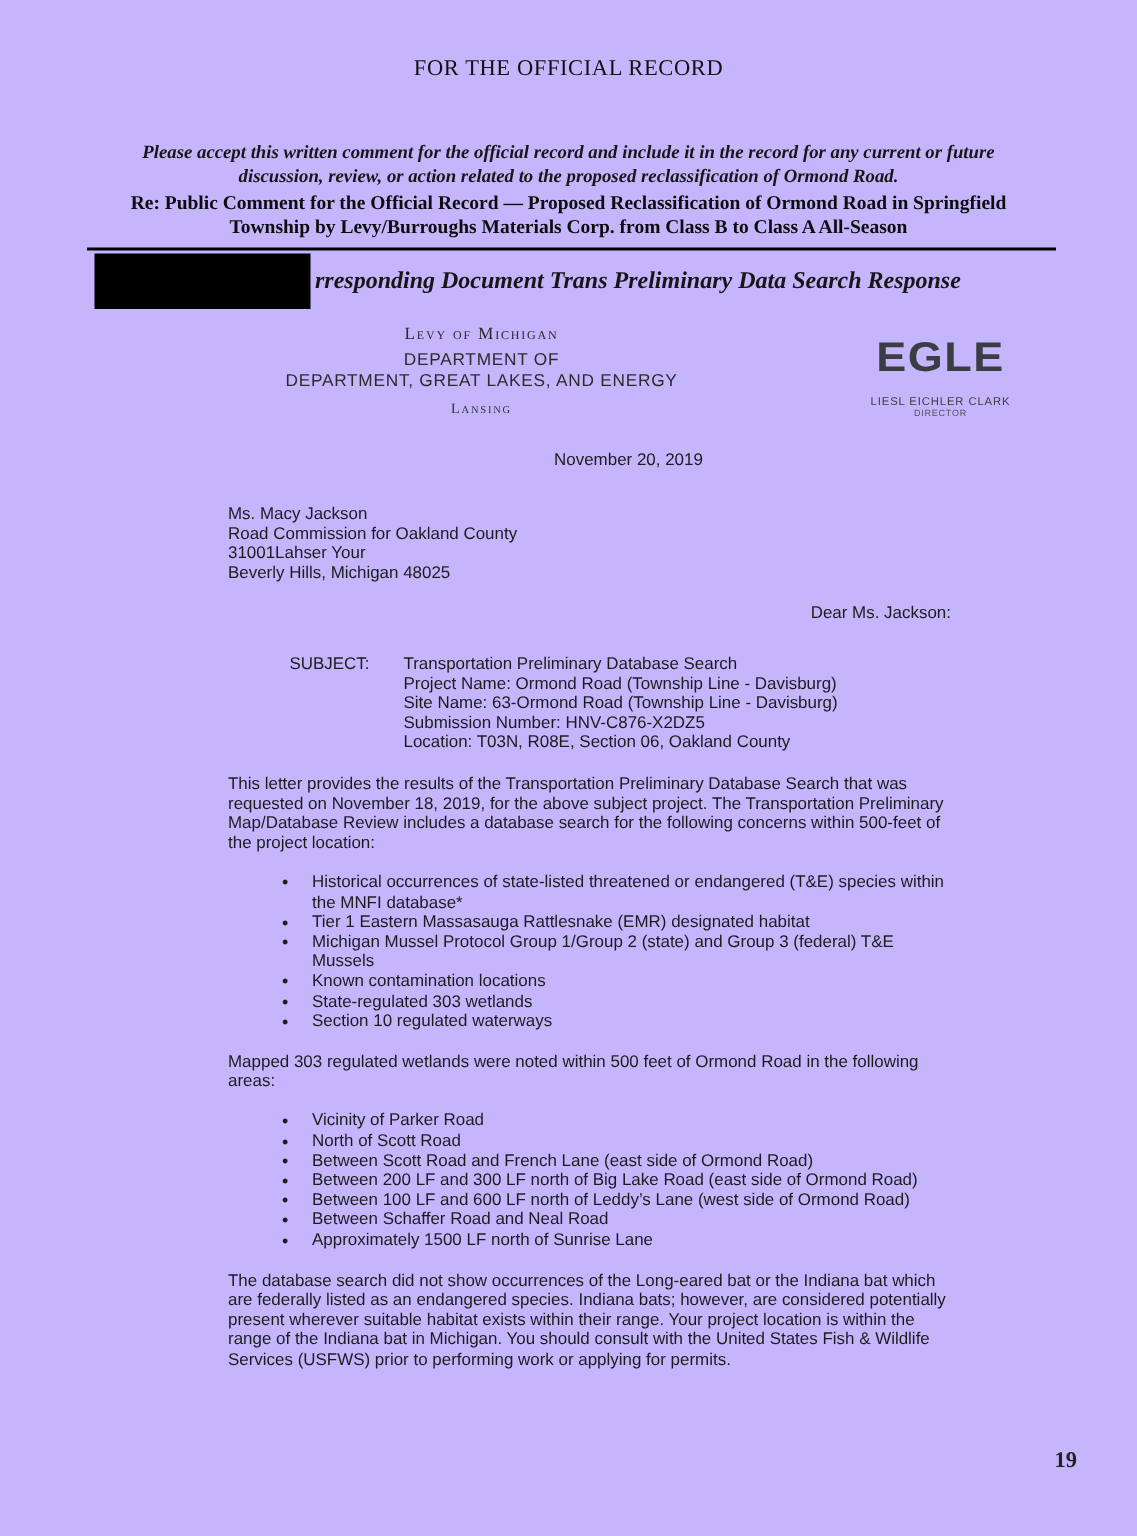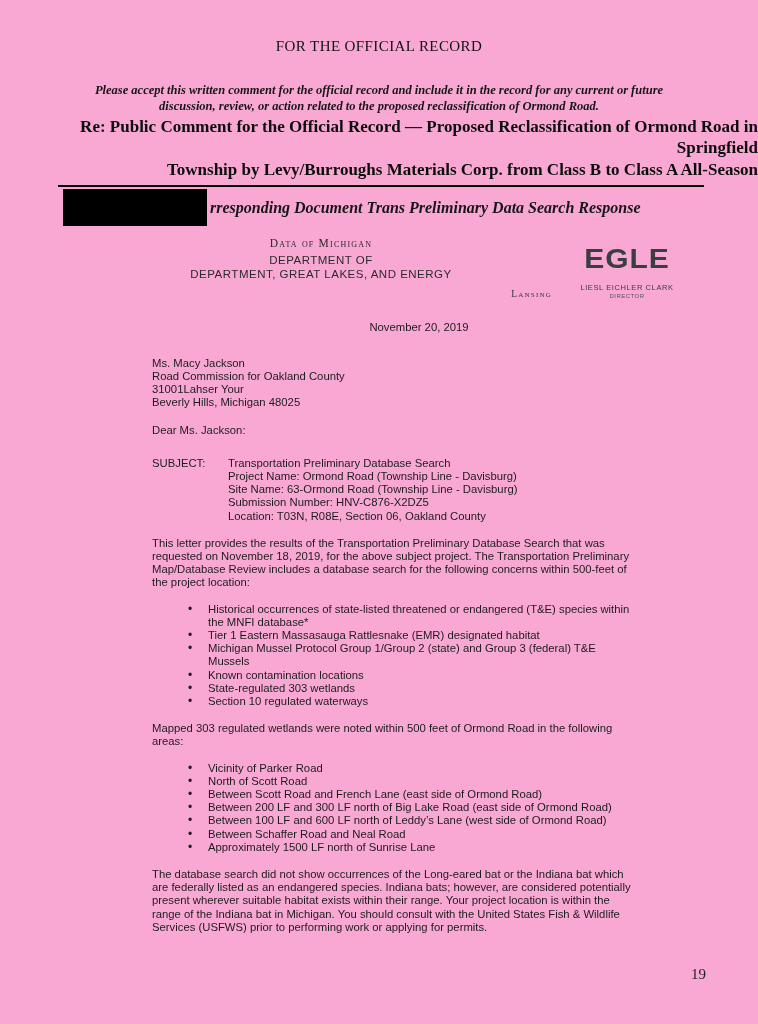--- a/index.html
+++ b/index.html
@@ -1,55 +1,55 @@
 <!DOCTYPE html>
 <html><head>
 <meta charset="utf-8">
 <style>
   * { margin:0; padding:0; box-sizing:border-box; }
   html,body { background:#e8e8e8; }
   .page {
     position:relative; width:758px; height:1024px; margin:0 auto;
-    background:#f9a8d4; overflow:hidden;
+    background:#c4b5fd; overflow:hidden;
     font-family:"Liberation Serif","DejaVu Serif",serif; color:#1c1c1c;
   }
   
   .doc-title { margin-top:38px; text-align:center; font-size:15px; letter-spacing:.4px; color:#111; }
-  .notice { margin-top:27px; text-align:center; font-style:italic; font-weight:600; font-size:12.5px; line-height:1.28; color:#161616; }
-  .re-block { margin-top:2px; text-align:right; font-weight:700; font-size:17px; line-height:1.25; color:#0d0d0d; }
+  .notice { margin-top:38px; text-align:center; font-style:italic; font-weight:600; font-size:12.5px; line-height:1.28; color:#161616; }
+  .re-block { margin-top:2px; text-align:center; font-weight:700; font-size:13px; line-height:1.25; color:#0d0d0d; }
   .rule { margin:5px 54px 0 58px; border-top:2px solid #000; }
   .redact-row { margin:2px 0 0 63px; display:flex; align-items:center; height:38px;text-align:right; }
   .redact-box { width:144px; height:37px; background:#000; flex:0 0 auto; }
   .attachment-label { margin-left:3px; font-style:italic; font-weight:600; font-size:16px; color:#161616; white-space:nowrap; }
   
   .letterhead { display:flex; margin:7px 56px 0 90px; align-items:flex-start; }
   .lh-left { width:140px; text-align:center; }
   .seal-wrap { display:inline-block; }
   .lh-center { flex:1; text-align:center; padding-top:3px; }
   .lh-right { width:150px; text-align:center; padding-top:10px; }
   .gov-name, .dir-name { margin-top:3px; font-family:"Liberation Sans",sans-serif; font-size:7.5px; letter-spacing:.6px; color:#3c3c3c; }
   .gov-title, .dir-title { font-family:"Liberation Sans",sans-serif; font-size:6px; letter-spacing:.5px; color:#555; margin-top:1px; }
   .state-line { font-variant:small-caps; font-size:11.5px; letter-spacing:1.2px; color:#2a2a2a; }
   .dept-line { font-family:"Liberation Sans",sans-serif; font-size:11.5px; letter-spacing:.5px; color:#2b2b2b; line-height:1.25; }
   .dept-line.first { margin-top:4px; }
-  .city-line { margin-top:7px; font-variant:small-caps; font-size:9.5px; letter-spacing:1.2px; color:#333;text-align:right; }
+  .city-line { margin-top:7px; font-variant:small-caps; font-size:9.5px; letter-spacing:1.2px; color:#333; }
   .egle-logo { font-family:"Liberation Sans",sans-serif; font-weight:900; font-size:30px; letter-spacing:1px; color:#3a3d42; transform:scaleY(.92); line-height:1; }
   .dir-name { margin-top:9px; }
   
   .date-line { margin-top:22px; text-align:center; padding-left:80px; font-family:"Liberation Sans",sans-serif; font-size:11.3px; }
   .body { margin:24px 0 0 152px; width:482px; font-family:"Liberation Sans",sans-serif; font-size:11.3px; line-height:1.17; color:#1c1c1c; }
-  .salutation { margin-top:14px; }
-  .subject { margin-top:20px; display:flex; }
+  .salutation { margin-top:14px;text-align:right; }
+  .subject { margin-top:20px; display:flex;margin-left:41px; }
   .subject-label { width:76px; flex:0 0 auto; }
   .para { margin-top:14px; }
   ul.bullets { margin-top:13px; list-style:none; }
   ul.bullets li { position:relative; padding-left:56px; }
   ul.bullets li::before { content:"\2022"; position:absolute; left:36px; top:-1px; font-size:12px; }
   
-  .page-number { position:absolute; top:966px; right:52px; font-size:15px; color:#222; }
+  .page-number { position:absolute; top:966px; right:40px; font-size:15px; color:#222;font-weight:bold; }
 </style>
 </head>
 <body>
 
 <div class="page">
 
   <div class="doc-title">FOR THE OFFICIAL RECORD</div>
 
   <div class="notice">
     <div>Please accept this written comment for the official record and include it in the record for any current or future</div>
@@ -63,21 +63,21 @@
 
   <div class="rule"></div>
 
   <div class="redact-row">
     <div class="redact-box"></div>
     <div class="attachment-label">rresponding Document Trans Preliminary Data Search Response</div>
   </div>
 
   <div class="letterhead">
     <div class="lh-center">
-      <div class="state-line">Data of Michigan</div>
+      <div class="state-line">Levy of Michigan</div>
       <div class="dept-line first">DEPARTMENT OF</div>
       <div class="dept-line">DEPARTMENT, GREAT LAKES, AND ENERGY</div>
       <div class="city-line">Lansing</div>
     </div>
     <div class="lh-right">
       <div class="egle-logo">EGLE</div>
       <div class="dir-name">LIESL EICHLER CLARK</div>
       <div class="dir-title">DIRECTOR</div>
     </div>
   </div>

